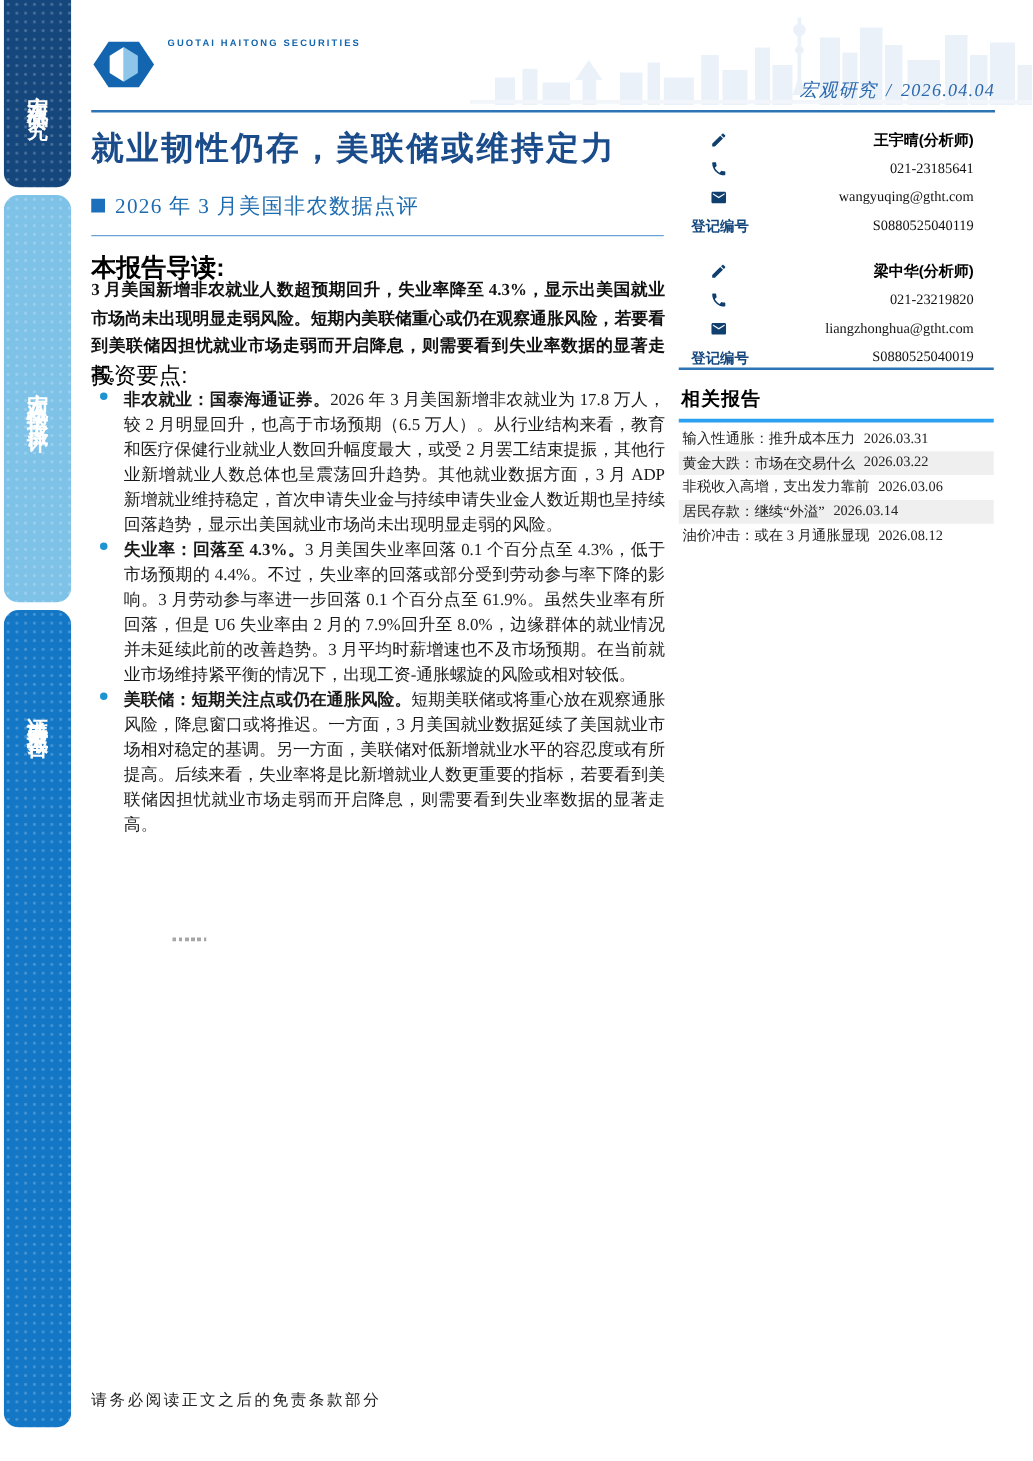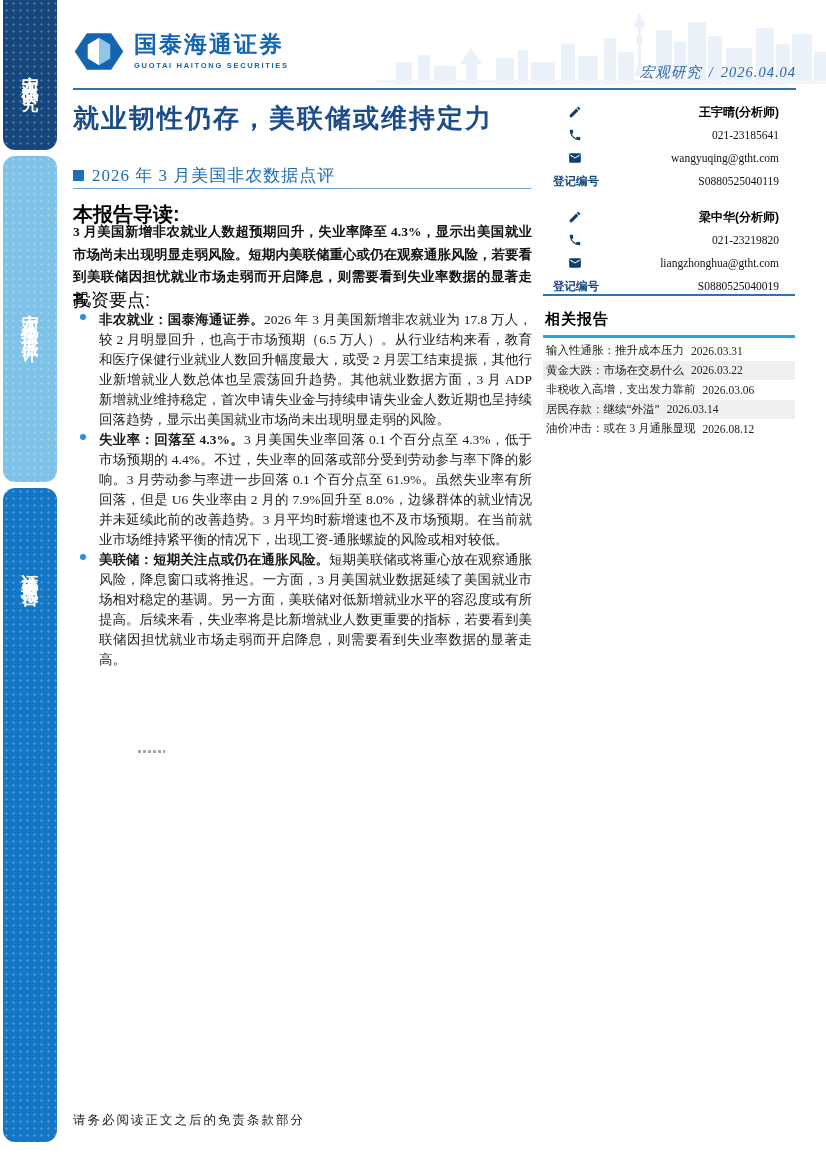--- a/index.html
+++ b/index.html
@@ -32,21 +32,21 @@
              color:#1265ae; letter-spacing:1.7px; margin-top:2px; }
 
   .header-meta { position:absolute; right:30px; top:63px; z-index:3; font-style:italic;
                  font-size:14.5px; color:#2a68ae; letter-spacing:1px; }
   .header-meta .sep { margin:0 7px; }
   .header-rule { position:absolute; left:73px; top:88px; width:723px; height:2px; background:#2e74b5; z-index:3; }
 
   
   .doc-title { position:absolute; left:73px; top:101px; width:470px; font-size:26px; font-weight:bold;
                color:#1a4c8b; letter-spacing:2px; z-index:3; }
-  .subtitle { position:absolute; left:73px; top:164px; display:flex; align-items:center; gap:8px; z-index:3; }
+  .subtitle { position:absolute; left:73px; top:153px; display:flex; align-items:center; gap:8px; z-index:3; }
   .subtitle-square { width:11px; height:11px; background:#1c6fbb; flex:0 0 auto; }
   .subtitle-text { font-size:17px; color:#1e6cb0; letter-spacing:1px; }
   .subtitle-rule { position:absolute; left:73px; top:188px; width:458px; height:1px; background:#6aa3d8; }
 
   
   .guide-heading { position:absolute; left:73px; top:201px; font-family:"Liberation Sans","DejaVu Sans",sans-serif;
                    font-size:20px; font-weight:bold; color:#000; }
   .guide-body { position:absolute; left:73px; top:221px; width:459px; font-size:13.5px; font-weight:bold;
                 color:#111; line-height:22.5px; text-align:justify; }
   .points-heading { position:absolute; left:73px; top:288px; font-family:"Liberation Sans","DejaVu Sans",sans-serif;
@@ -132,21 +132,20 @@
     <span class="vtext">证券研究报告</span>
   </div>
 
   <div class="logo">
     <svg class="logo-mark" viewBox="0 0 60 52">
       <polygon points="2,26 16,5 44,5 58,26 44,47 16,47" fill="#1265ae"></polygon>
       <polygon points="30,10 30,42 17,34 17,18" fill="#ffffff"></polygon>
       <polygon points="30,10 43,18 43,34 30,42" fill="#8ec6ea"></polygon>
     </svg>
     <div>
-      <div class="logo-cn">国泰海通证券</div>
       <div class="logo-en">GUOTAI HAITONG SECURITIES</div>
     </div>
   </div>
 
   <div class="header-meta">
     <span>宏观研究</span><span class="sep">/</span><span>2026.04.04</span>
   </div>
   <div class="header-rule"></div>
 
   <div class="doc-title">就业韧性仍存，美联储或维持定力</div>

